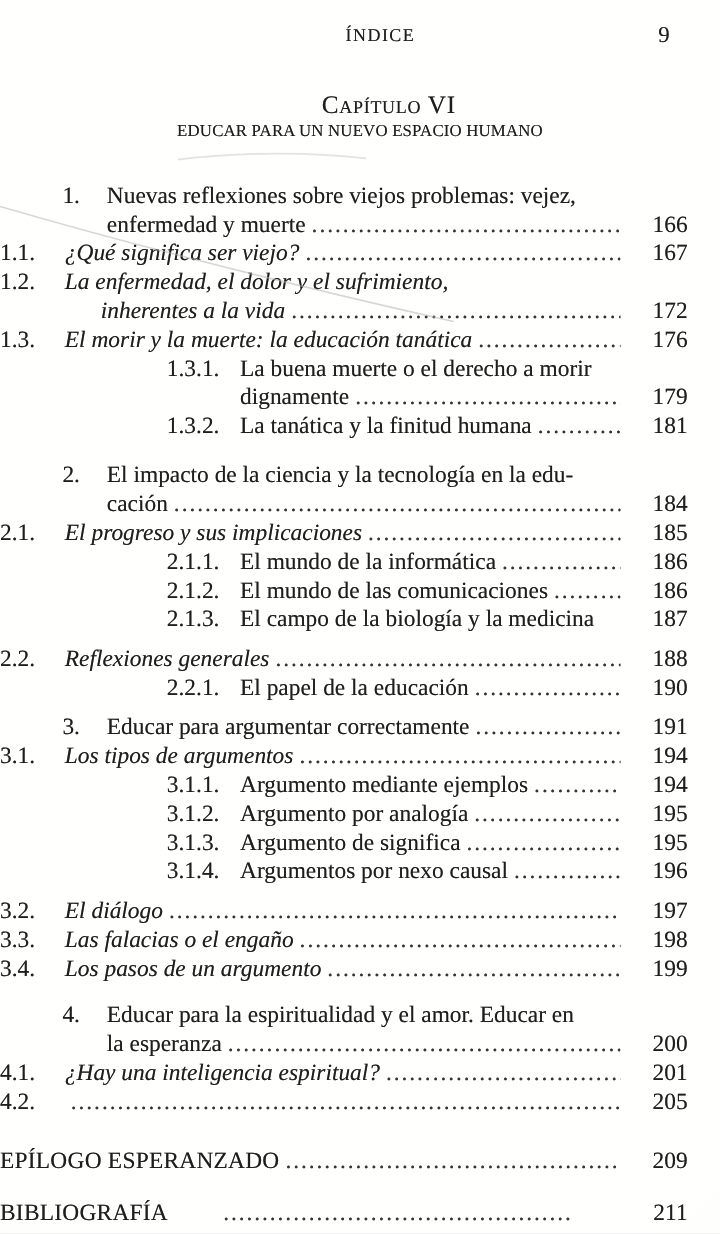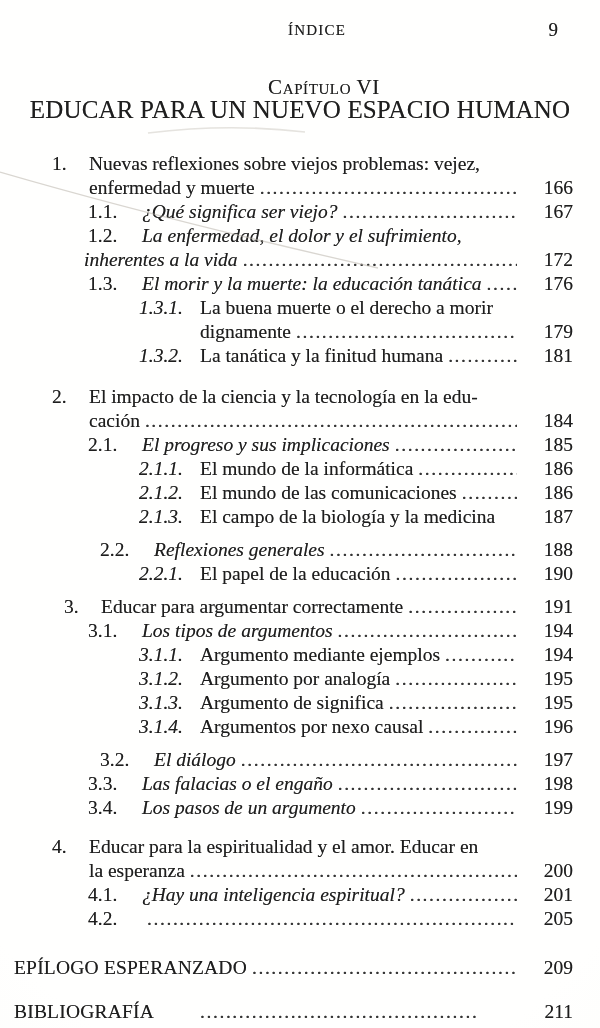--- a/index.html
+++ b/index.html
@@ -17,49 +17,49 @@
   
   .running-head { position:relative; height:24px; margin-top:20px; }
   .head-title {
     position:absolute; left:0; right:14px; text-align:center;
     font-size:15px; letter-spacing:1.2px; top:2px;padding-left:48px;
   }
   .head-num { position:absolute; right:42px; top:-1px; font-size:19px; }
   
   .chapter { margin-top:33px; text-align:center; }
   .chapter-label { font-variant:small-caps; font-size:21px; letter-spacing:0.6px; line-height:20px;padding-left:48px; }
-  .chapter-title { font-size:25px; line-height:22px; letter-spacing:0.15px; margin-top:2px; }
+  .chapter-title { font-size:14px; line-height:22px; letter-spacing:0.15px; margin-top:2px; }
   
   .toc { margin-top:31px; font-size:19.5px; line-height:24px; }
   .row { display:flex; align-items:baseline; }
   .num { flex:none; white-space:nowrap; }
   .lv1 > .row > .num { margin-left:52px; width:37px; }
-  .lv2 > .row > .num { margin-left:88px; width:54px; }
-  .lv3 > .row > .num { margin-left:139px; width:61px;font-style:italic; }
+  .lv2 > .row > .num { width:54px; }
+  .lv3 > .row > .num { margin-left:139px; width:61px; }
   .txt { flex:none; white-space:nowrap; }
   .txt.it { font-style:italic; }
   .lv1 > .row.cont > .txt { margin-left:89px; }
   .lv2 > .row.cont > .txt { margin-left:84px; }
   .lv3 > .row.cont > .txt { margin-left:200px;text-align:center; }
   .leader { flex:1 1 auto; min-width:0; overflow:hidden; white-space:nowrap; margin:0 10px 0 5px; color:#343434; }
   .leader::after {
     content:".............................................................................................................";
     letter-spacing:1.6px;
   }
   .leader.noleader::after { content:""; }
   .pg { flex:none; width:46px; text-align:right; margin-right:27px; white-space:nowrap; }
-  .gap-sm { margin-top:9px;padding-left:12px; }
+  .gap-sm { margin-top:9px; }
   .gap-md { margin-top:15px; }
   .gap-lg { margin-top:17px; }
   
   .back-matter { font-size:19.5px; line-height:26px; }
   .bm-row { display:flex; align-items:baseline; }
   .bm-row.first { margin-top:24px; }
   .bm-row.second { margin-top:18px;gap:41px; }
-  .bm-title { flex:none; margin-left:14px; letter-spacing:0.2px; white-space:nowrap; }
+  .bm-title { flex:none; letter-spacing:0.2px; white-space:nowrap; }
   
   .artifacts { position:absolute; left:0; top:0; pointer-events:none; }
 </style>
 </head>
 <body>
 
 <div class="page">
 
   <div class="running-head">
     <div class="head-title">ÍNDICE</div>

